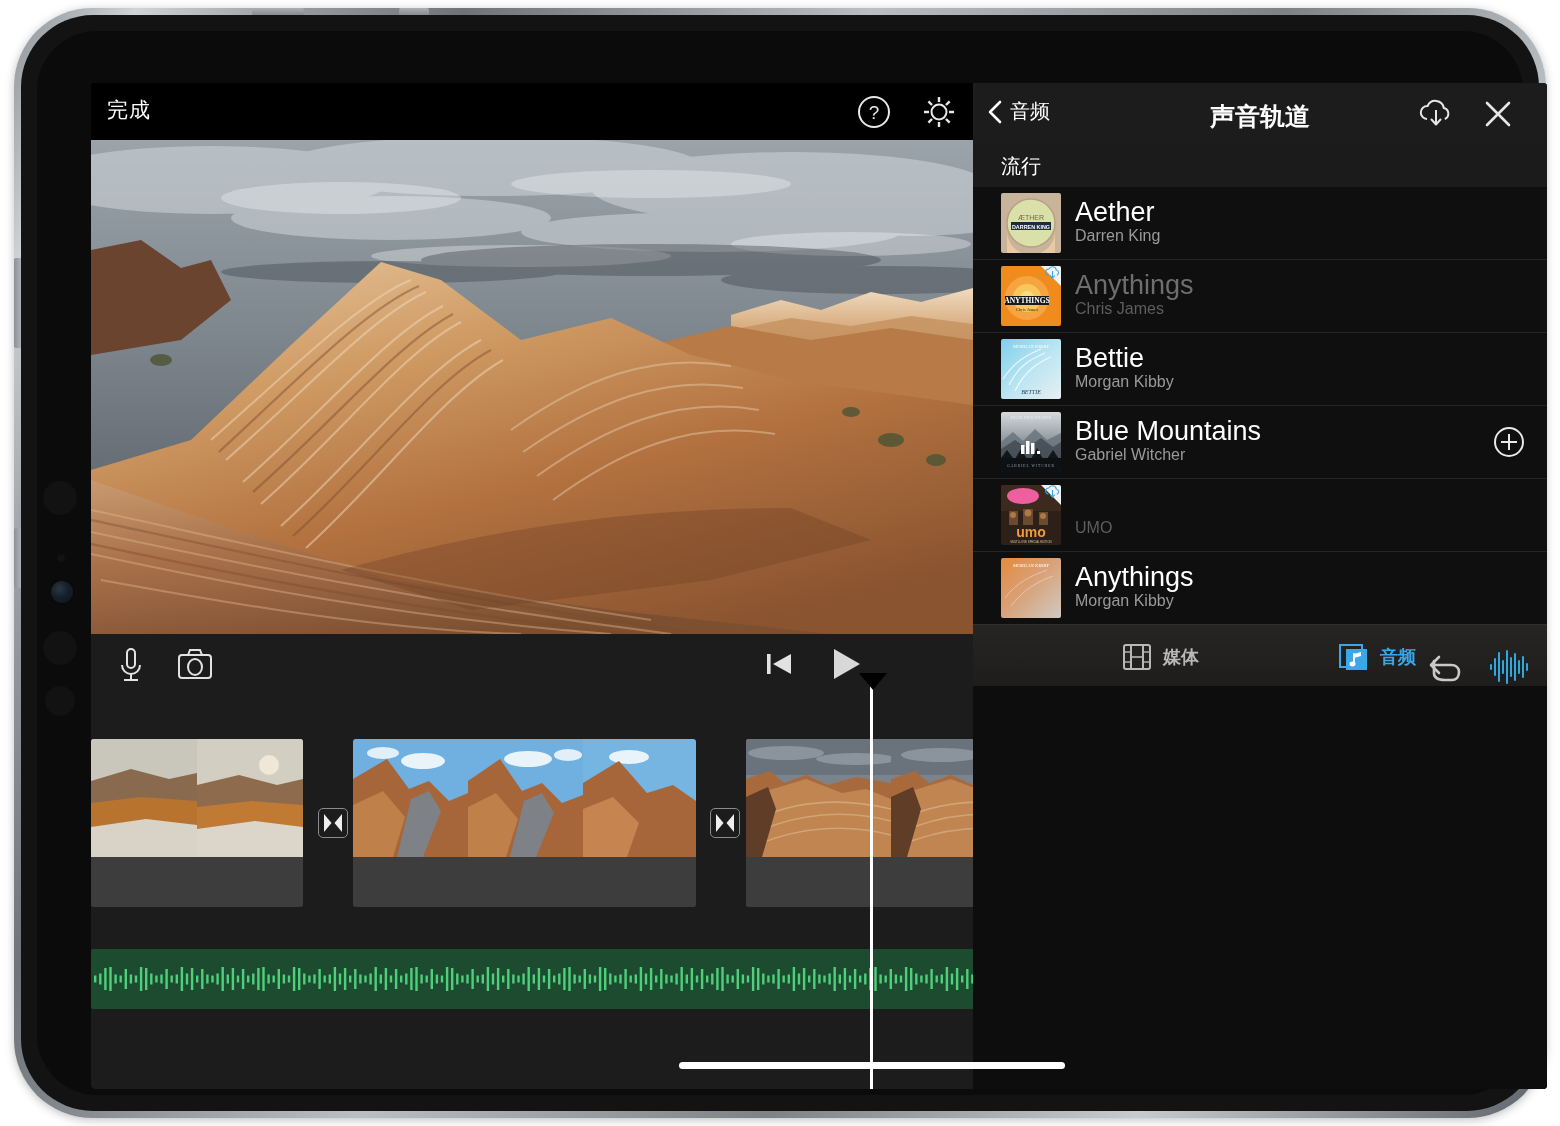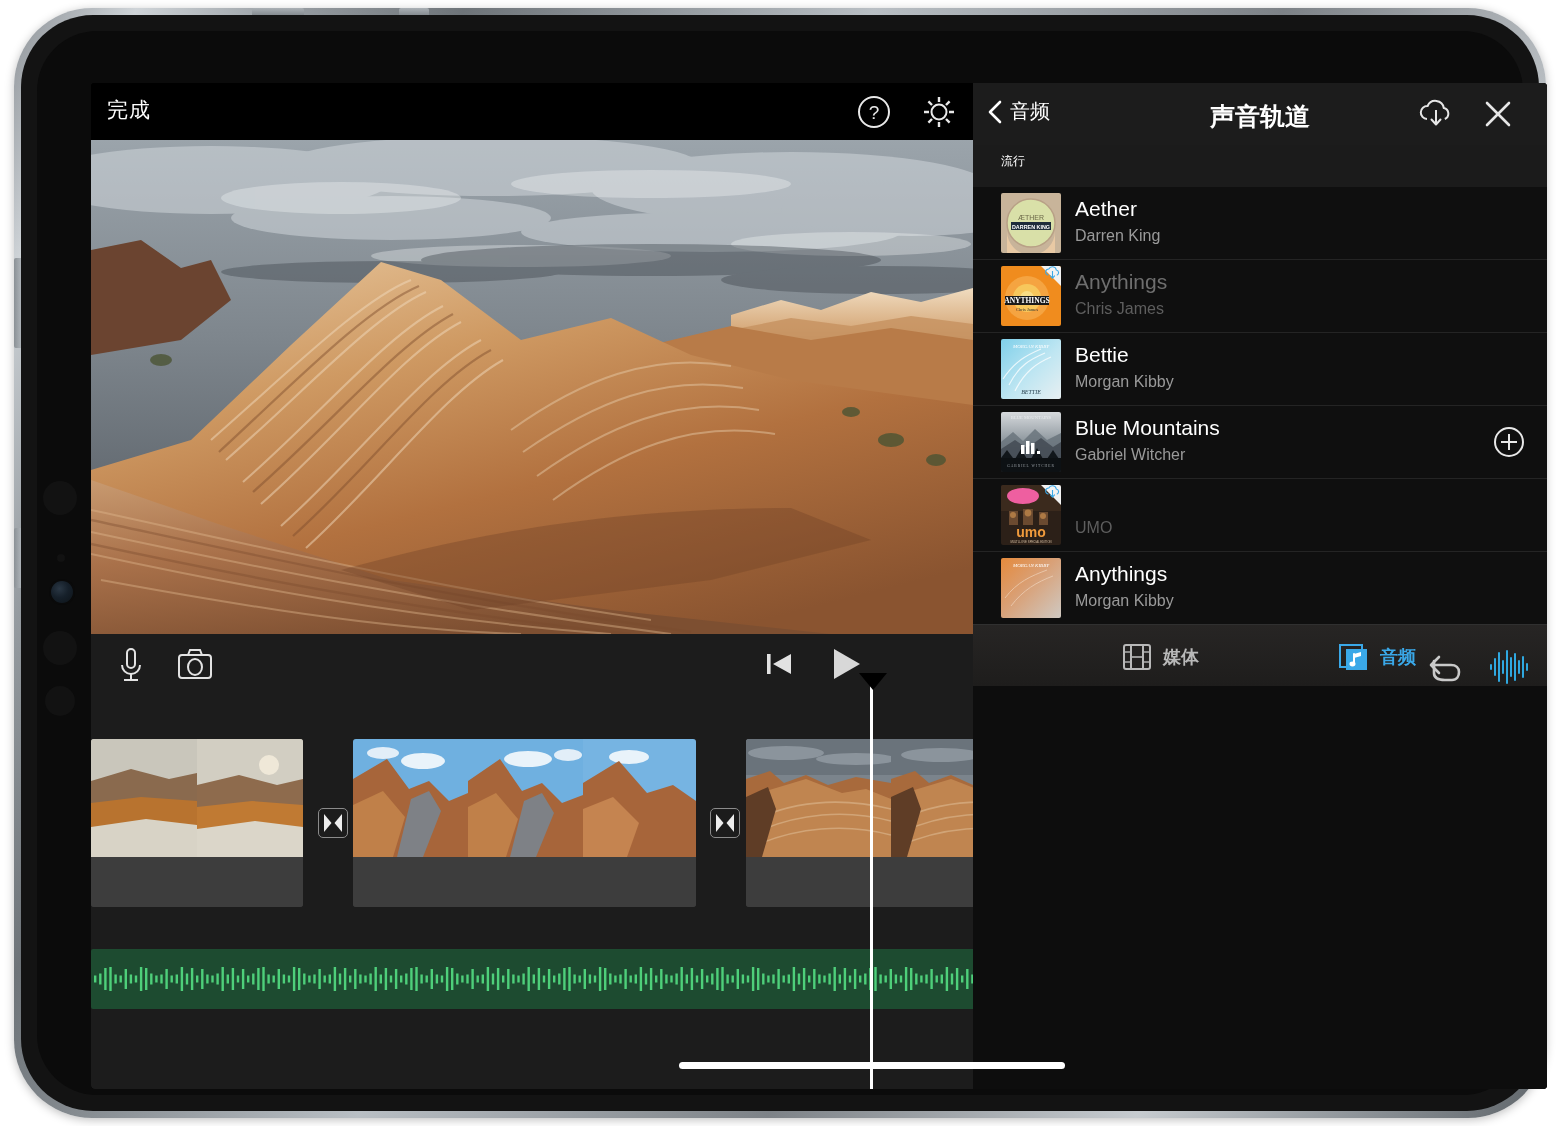--- a/index.html
+++ b/index.html
@@ -91,27 +91,27 @@
   
   .browser{position:absolute;left:882px;top:0;width:638px;height:1006px;background:#0f0f0f;}
   .br-head{position:absolute;left:0;top:0;width:574px;height:62px;background:#1c1c1c;border-bottom:1px solid #2d2d2d;}
   .br-back{position:absolute;left:14px;top:15px;display:flex;align-items:center;gap:7px;cursor:pointer;}
   .br-back-label{font-size:20px;color:#fff;}
   .br-title{position:absolute;left:0;top:17px;width:574px;text-align:center;font-size:25px;color:#fff;font-weight:bold;}
   .br-cloud{position:absolute;left:444px;top:14px;width:38px;height:34px;cursor:pointer;}
   .br-close{position:absolute;left:508px;top:14px;width:34px;height:34px;cursor:pointer;}
 
   .br-section{position:absolute;left:0;top:62px;width:574px;height:42px;background:#1b1b1b;}
-  .br-section span{position:absolute;left:28px;top:8px;font-size:12px;color:#fff;}
+  .br-section span{position:absolute;left:28px;top:8px;font-size:20px;color:#fff;}
 
   .br-list{position:absolute;left:0;top:104px;width:574px;height:437px;overflow:hidden;}
   .song{position:relative;height:72px;border-bottom:1px solid #242424;}
   .song .art{position:absolute;left:28px;top:6px;width:60px;height:60px;border-radius:2px;overflow:hidden;}
   .song .art svg{display:block;width:60px;height:60px;}
-  .song .t{position:absolute;left:102px;top:10px;font-size:21px;color:#fff;white-space:nowrap;}
+  .song .t{position:absolute;left:102px;top:10px;font-size:27px;color:#fff;white-space:nowrap;}
   .song .a{position:absolute;left:102px;top:40px;font-size:16px;color:#9a9a9a;white-space:nowrap;}
   .song.dim .t{color:#6e6e6e;}
   .song.dim .a{color:#5e5e5e;}
   .song .plus{position:absolute;right:22px;top:20px;width:32px;height:32px;cursor:pointer;}
 
   .br-tabs{position:absolute;left:0;top:541px;width:574px;height:62px;
     background:linear-gradient(180deg,rgba(40,38,37,.96),rgba(30,29,28,.99));
     border-top:1px solid #303030;font-weight:bold;}
   .tab{position:absolute;top:12px;height:40px;display:flex;align-items:center;gap:10px;cursor:pointer;}
   .tab-media{left:148px;}

